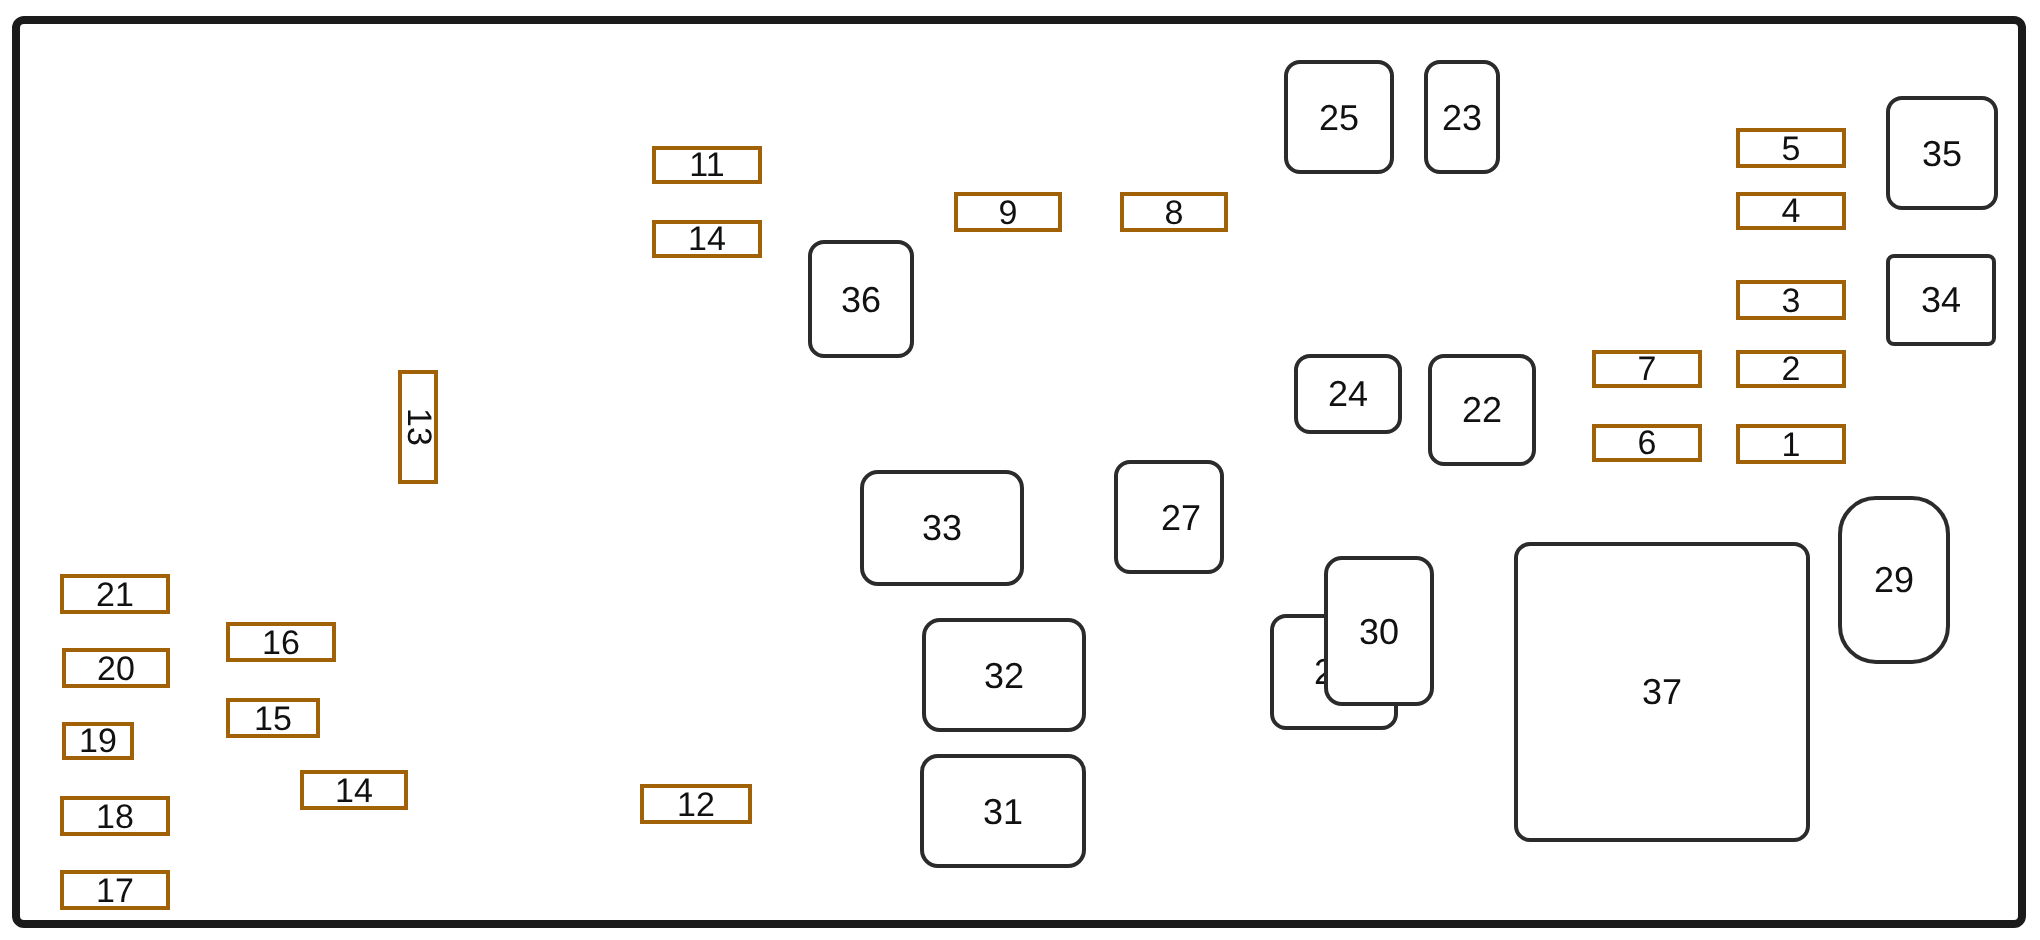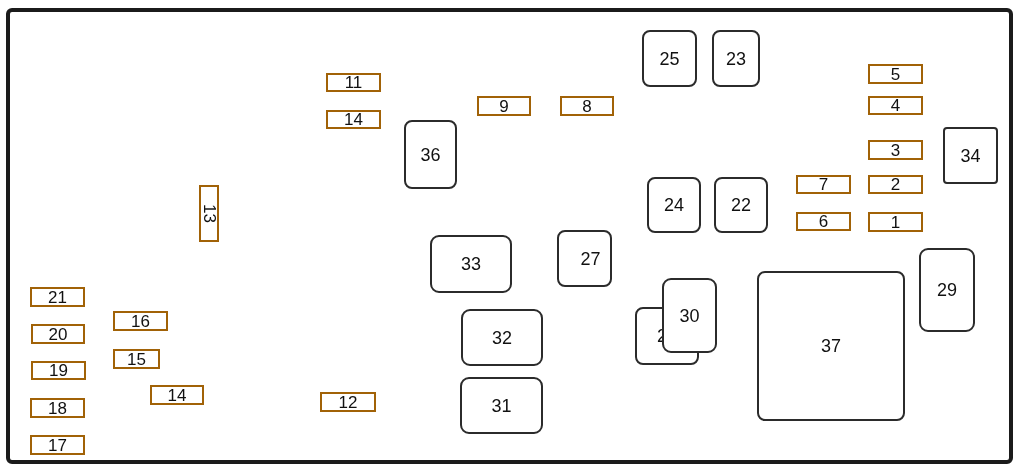--- a/index.html
+++ b/index.html
@@ -104,65 +104,68 @@
       </div>
       <div class="fuse" style="left: 103px; top: 299px; width: 55px; height: 20px;">
         <span>16</span>
       </div>
       <div class="fuse" style="left: 20px; top: 423px; width: 55px; height: 20px;">
         <span>17</span>
       </div>
       <div class="fuse" style="left: 20px; top: 386px; width: 55px; height: 20px;">
         <span>18</span>
       </div>
-      <div class="fuse" style="left: 21px; top: 349px; width: 55px; height: 19px;">
+      <div class="fuse" style="left: 21px; top: 349px; width: 36px; height: 19px;">
         <span>19</span>
       </div>
       <div class="fuse" style="left: 21px; top: 312px; width: 54px; height: 20px;">
         <span>20</span>
       </div>
       <div class="fuse" style="left: 20px; top: 275px; width: 55px; height: 20px; justify-content: center;">
         <span>21</span>
       </div>
       <div class="relay" style="left: 704px; top: 165px; width: 54px; height: 56px; border-radius: 8px;">
         <span>22</span>
       </div>
-      <div class="relay" style="left: 702px; top: 18px; width: 48px; height: 57px; border-radius: 8px;">
+      <div class="relay" style="left: 702px; top: 18px; width: 38px; height: 57px; border-radius: 8px;">
         <span>23</span>
       </div>
-      <div class="relay" style="left: 637px; top: 165px; width: 54px; height: 56px; border-radius: 8px;">
+      <div class="relay" style="left: 637px; top: 165px; width: 54px; height: 40px; border-radius: 8px;">
         <span>24</span>
       </div>
       <div class="relay" style="left: 632px; top: 18px; width: 55px; height: 57px; border-radius: 8px;">
         <span>25</span>
       </div>
       <div class="relay" style="left: 586px; top: 295px; width: 64px; height: 58px; border-radius: 8px; margin-left: 39px;">
         <span>26</span>
       </div>
       <div class="relay" style="left: 547px; top: 218px; width: 55px; height: 57px; border-radius: 8px; padding-left: 12px;">
         <span>27</span>
       </div>
-      <div class="relay" style="left: 909px; top: 236px; width: 56px; height: 84px; border-radius: 9px;">
+      <div class="relay" style="left: 909px; top: 236px; width: 56px; height: 84px; border-radius: 19px;">
         <span>29</span>
       </div>
       <div class="relay" style="left: 652px; top: 266px; width: 55px; height: 75px; border-radius: 9px;">
         <span>30</span>
       </div>
       <div class="relay" style="left: 450px; top: 365px; width: 83px; height: 57px; border-radius: 9px;">
         <span>31</span>
       </div>
       <div class="relay" style="left: 451px; top: 297px; width: 82px; height: 57px; border-radius: 9px;">
         <span>32</span>
       </div>
       <div class="relay" style="left: 420px; top: 223px; width: 82px; height: 58px; border-radius: 9px;">
         <span>33</span>
       </div>
-      <div class="relay" style="left: 933px; top: 115px; width: 55px; height: 57px; border-radius: 4px;">
+      <div class="relay" style="left: 933px; top: 115px; width: 55px; height: 46px; border-radius: 4px;">
         <span>34</span>
       </div>
-      <div class="relay" style="left: 394px; top: 108px; width: 53px; height: 69px; border-radius: 8px;">
+      <div class="relay" style="left: 933px; top: 36px; width: 56px; height: 57px; border-radius: 8px;">
+        <span>35</span>
+      </div>
+      <div class="relay" style="left: 394px; top: 108px; width: 53px; height: 59px; border-radius: 8px;">
         <span>36</span>
       </div>
       <div class="relay" style="left: 747px; top: 259px; width: 148px; height: 150px; border-radius: 8px;">
         <span>37</span>
       </div>
     </div>
 </div>
 
 </body></html>

